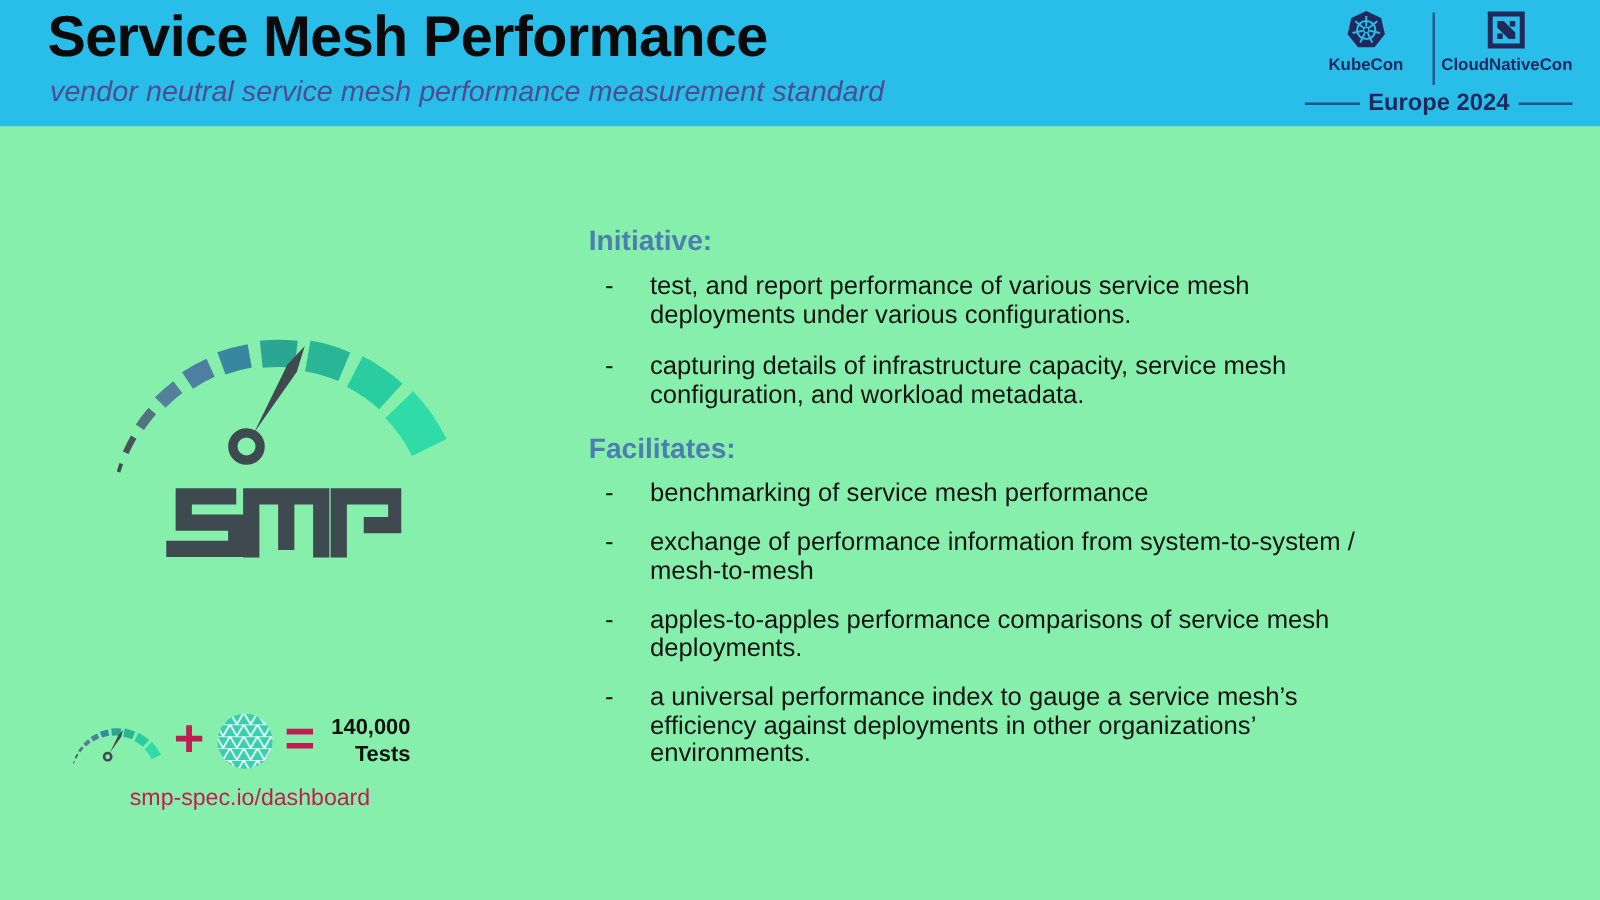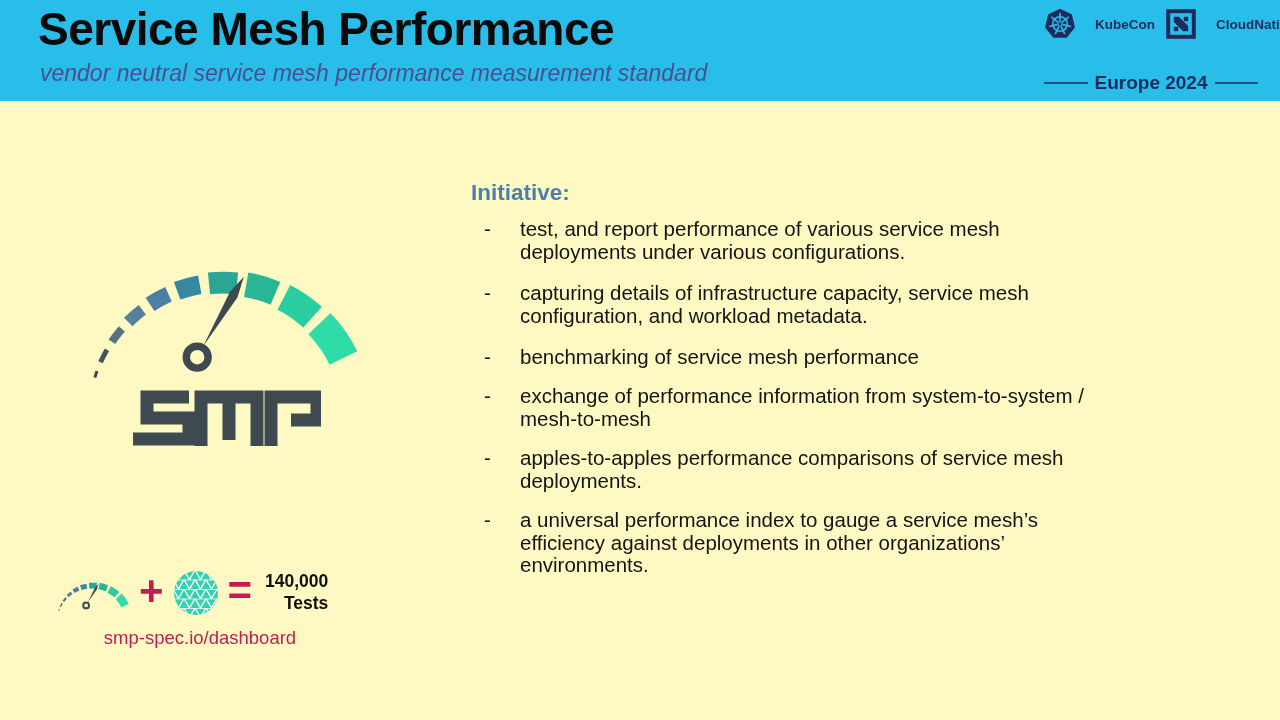--- a/index.html
+++ b/index.html
@@ -1,29 +1,29 @@
 <!DOCTYPE html>
 <html><head>
 <meta charset="utf-8">
 <style>
   html,body{margin:0;padding:0;background:#888;}
-  .slide{position:relative;width:1280px;height:720px;background:#fef9c3;overflow:hidden;
+  .slide{position:relative;width:1280px;height:720px;background:#86efac;overflow:hidden;
          font-family:"Liberation Sans",sans-serif;}
 
   
   .hdr{position:absolute;left:0;top:0;width:1280px;height:101px;background:#29bee9;}
   .hdr h1{position:absolute;left:38px;top:4px;margin:0;font-size:46px;line-height:1.1;
           font-weight:700;letter-spacing:-.5px;color:#0a0a0a;}
   .hdr .sub{position:absolute;left:40px;top:60px;margin:0;font-size:23px;font-style:italic;
             color:#4b4e90;font-weight:400;}
 
   
   .conf{position:absolute;right:22px;top:7px;width:214px;color:#1f2a5c;}
   .conf-row{display:flex;align-items:flex-start;}
-  .conf-col{flex:1;display:flex;flex-direction:row;align-items:center;gap:19px;}
+  .conf-col{flex:1;display:flex;flex-direction:column;align-items:center;gap:3px;}
   .conf-div{width:1.5px;height:58px;background:rgba(31,42,92,.65);margin:3px 5px 0 5px;}
   .conf-label{font-size:13.5px;font-weight:700;white-space:nowrap;}
   .conf-event{display:flex;align-items:center;gap:7px;margin-top:4px;
               font-size:19px;font-weight:700;}
   .conf-event .line{flex:1;height:2px;background:rgba(31,42,92,.75);}
 
   
   .gauge-big{position:absolute;left:84px;top:228px;}
   .smp-word{position:absolute;left:131px;top:389px;}
   .site-link{position:absolute;left:85px;top:490px;width:280px;text-align:center;
@@ -172,20 +172,21 @@
     <section>
       <ul>
         <li>
           <span class="dash">-</span>
           <span class="btext">capturing details of infrastructure capacity, service mesh configuration, and workload metadata.</span>
         </li>
       </ul>
     </section>
 
     <section>
+      <h2>Facilitates:</h2>
       <ul>
         <li>
           <span class="dash">-</span>
           <span class="btext">benchmarking of service mesh performance</span>
         </li>
         <li>
           <span class="dash">-</span>
           <span class="btext">exchange of performance information from system-to-system / mesh-to-mesh</span>
         </li>
         <li>

